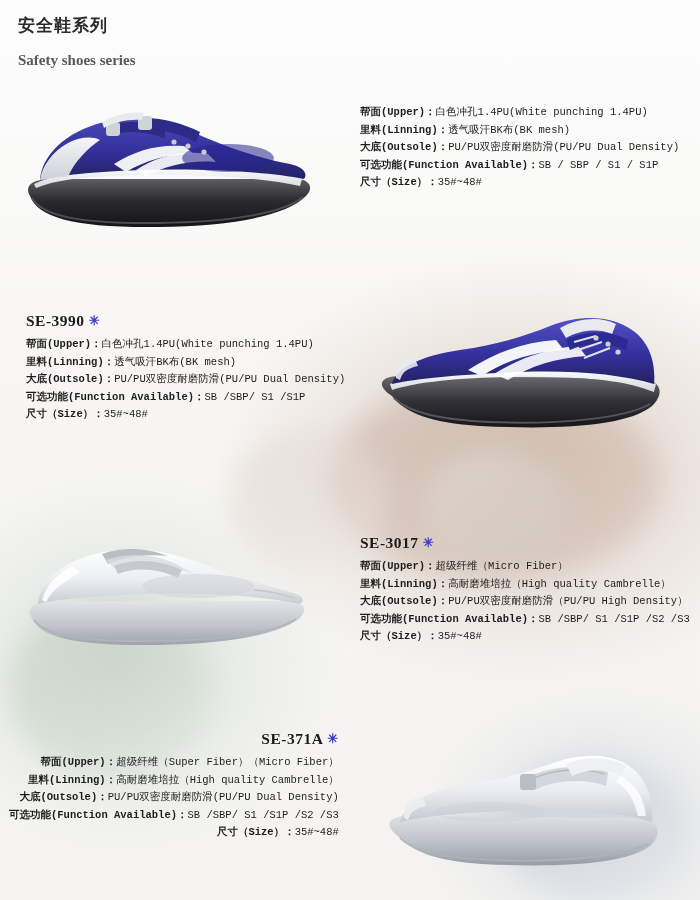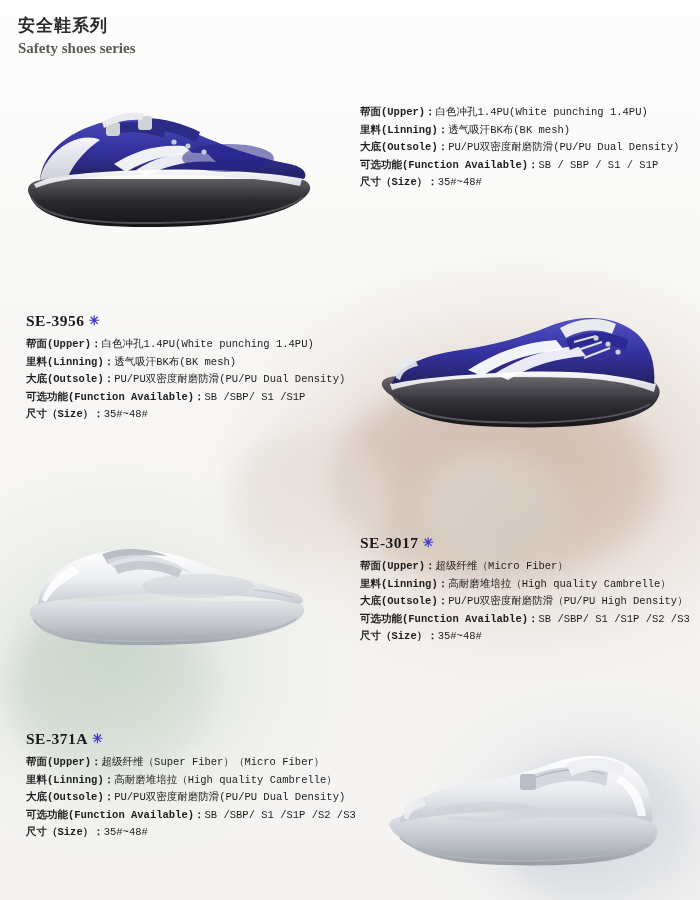--- a/index.html
+++ b/index.html
@@ -53,21 +53,21 @@
     color: #2a2a2a;
     letter-spacing: 1px;
     line-height: 22px;
   }
   .header .en {
     font-family: "Liberation Serif", serif;
     font-size: 15px;
     font-weight: 700;
     color: #5a5a52;
     line-height: 20px;
-    margin-top: 2px;
+    margin-top: 14px;
   }
 
   
   .product {
     position: absolute;
   }
   .product-title {
     font-family: "Liberation Serif", serif;
     font-size: 15.5px;
     font-weight: 700;
@@ -175,21 +175,21 @@
     <div class="spec-line">
       <span class="lbl">可选功能(Function Available)：</span><span>SB / SBP / S1 / S1P</span>
     </div>
     <div class="spec-line">
       <span class="lbl">尺寸（Size）：</span><span>35#~48#</span>
     </div>
   </div>
 
   <div class="product" style="left:26px; top:312px;">
     <div class="product-title">
-      <span>SE-3956</span><span class="asterisk">✳</span>
+      <span>SE-3990</span><span class="asterisk">✳</span>
     </div>
     <div class="spec-line">
       <span class="lbl">帮面(Upper)：</span><span>白色冲孔1.4PU(White punching 1.4PU)</span>
     </div>
     <div class="spec-line">
       <span class="lbl">里料(Linning)：</span><span>透气吸汗BK布(BK mesh)</span>
     </div>
     <div class="spec-line">
       <span class="lbl">大底(Outsole)：</span><span>PU/PU双密度耐磨防滑(PU/PU Dual Density)</span>
     </div>
@@ -291,21 +291,21 @@
       <span class="lbl">大底(Outsole)：</span><span>PU/PU双密度耐磨防滑（PU/PU High Density）</span>
     </div>
     <div class="spec-line">
       <span class="lbl">可选功能(Function Available)：</span><span>SB /SBP/ S1 /S1P /S2 /S3</span>
     </div>
     <div class="spec-line">
       <span class="lbl">尺寸（Size）：</span><span>35#~48#</span>
     </div>
   </div>
 
-  <div class="product" style="left:26px; top:730px;">
+  <div class="product" style="left:9px; top:730px;text-align:right;">
     <div class="product-title">
       <span>SE-371A</span><span class="asterisk">✳</span>
     </div>
     <div class="spec-line">
       <span class="lbl">帮面(Upper)：</span><span>超级纤维（Super Fiber）（Micro Fiber）</span>
     </div>
     <div class="spec-line">
       <span class="lbl">里料(Linning)：</span><span>高耐磨堆培拉（High quality Cambrelle）</span>
     </div>
     <div class="spec-line">

